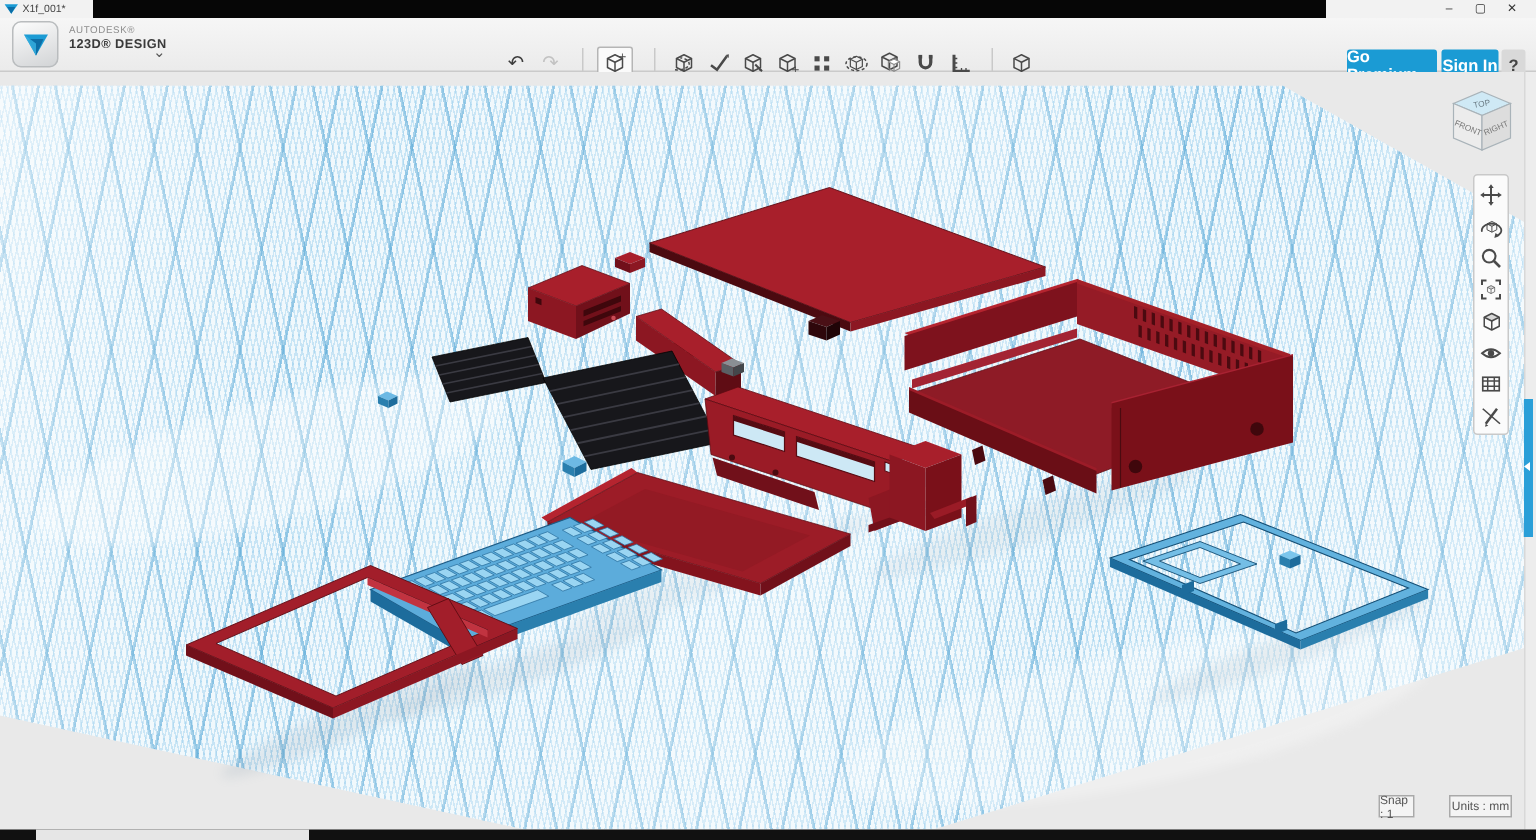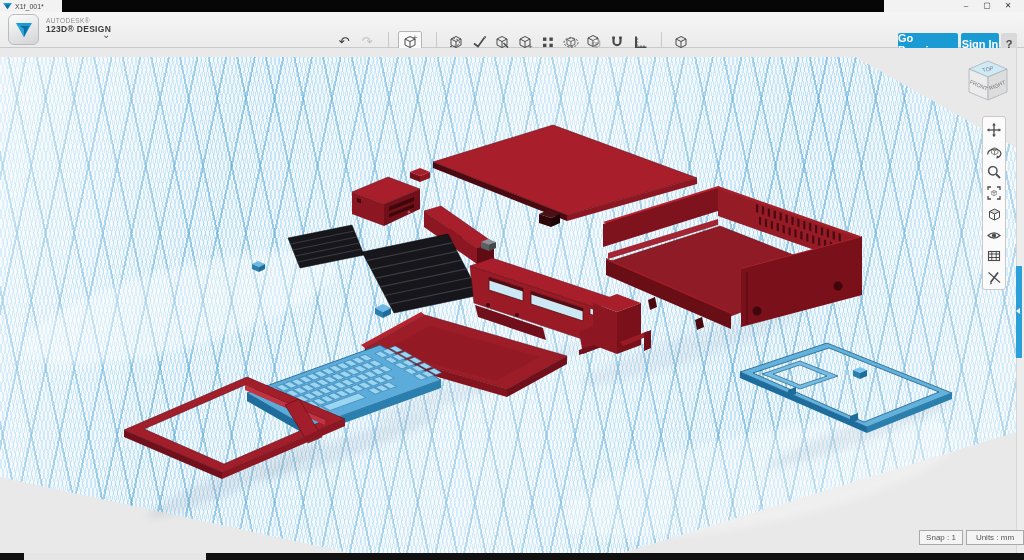--- a/index.html
+++ b/index.html
@@ -61,22 +61,22 @@
     border-top:3px solid transparent; border-bottom:3px solid transparent; border-right:4px solid #fff; }
 
   .viewcube { position:absolute; left:962px; top:6px; width:52px; height:52px; }
 
   .view-toolbar { position:absolute; left:982px; top:68px; width:24px; padding:2px 0;
     background:#fbfbfb; border:1px solid #c9c9c9; border-radius:3px; }
   .vbtn { width:22px; height:21px; display:flex; align-items:center; justify-content:center; }
 
   .status-box { position:absolute; height:15px; background:#f4f4f4; border:1px solid #a9a9a9;
     font-size:8px; color:#555; display:flex; align-items:center; justify-content:center; }
-  .snap-box  { left:919px; top:482px; width:44px; }
-  .units-box { left:966px; top:482px; width:58px; }
+  .snap-box  { left:919px; top:482px; width:24px; }
+  .units-box { left:966px; top:482px; width:42px; }
 
   
   .taskbar { position:absolute; left:0; top:553px; width:1024px; height:7px; background:#111; }
   .task-seg { position:absolute; left:24px; top:0; width:182px; height:7px; background:#e6e6e6; }
 </style>
 </head>
 <body>
 
 <div id="app">
 

